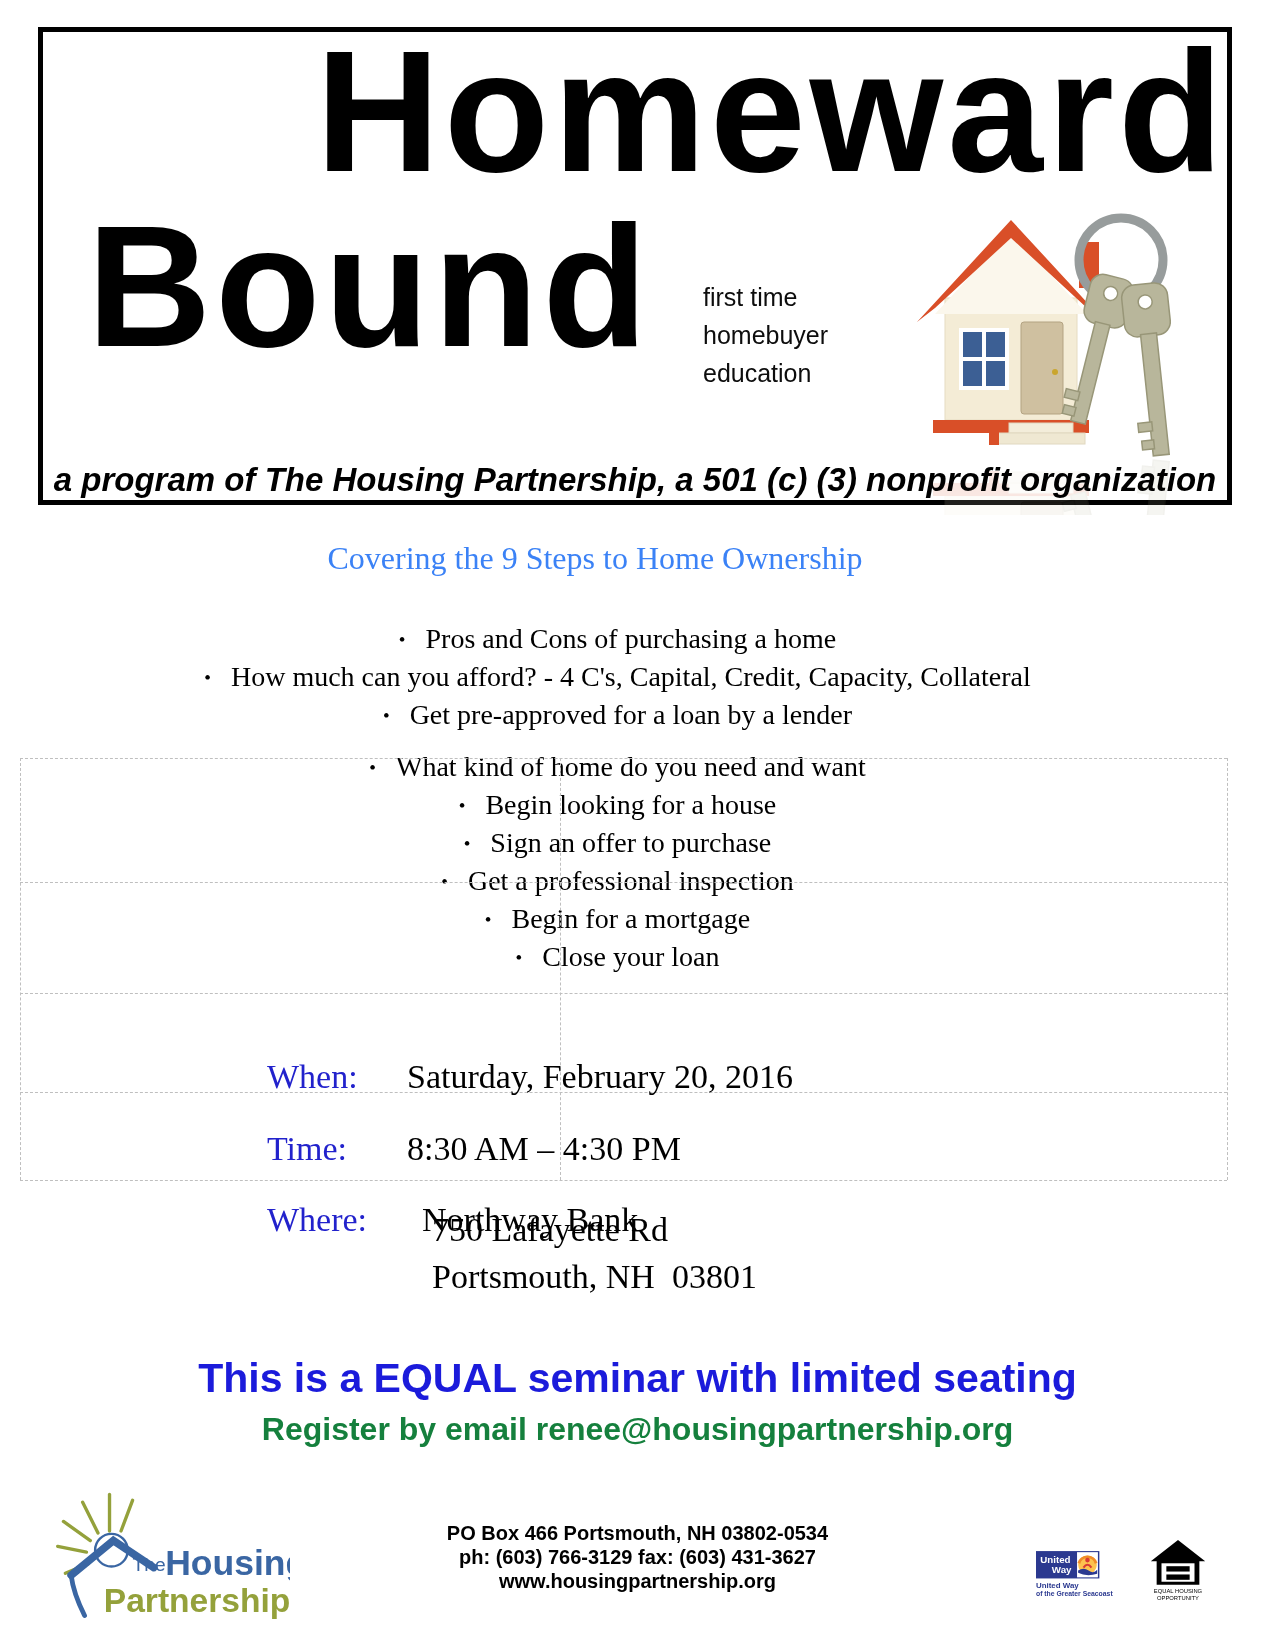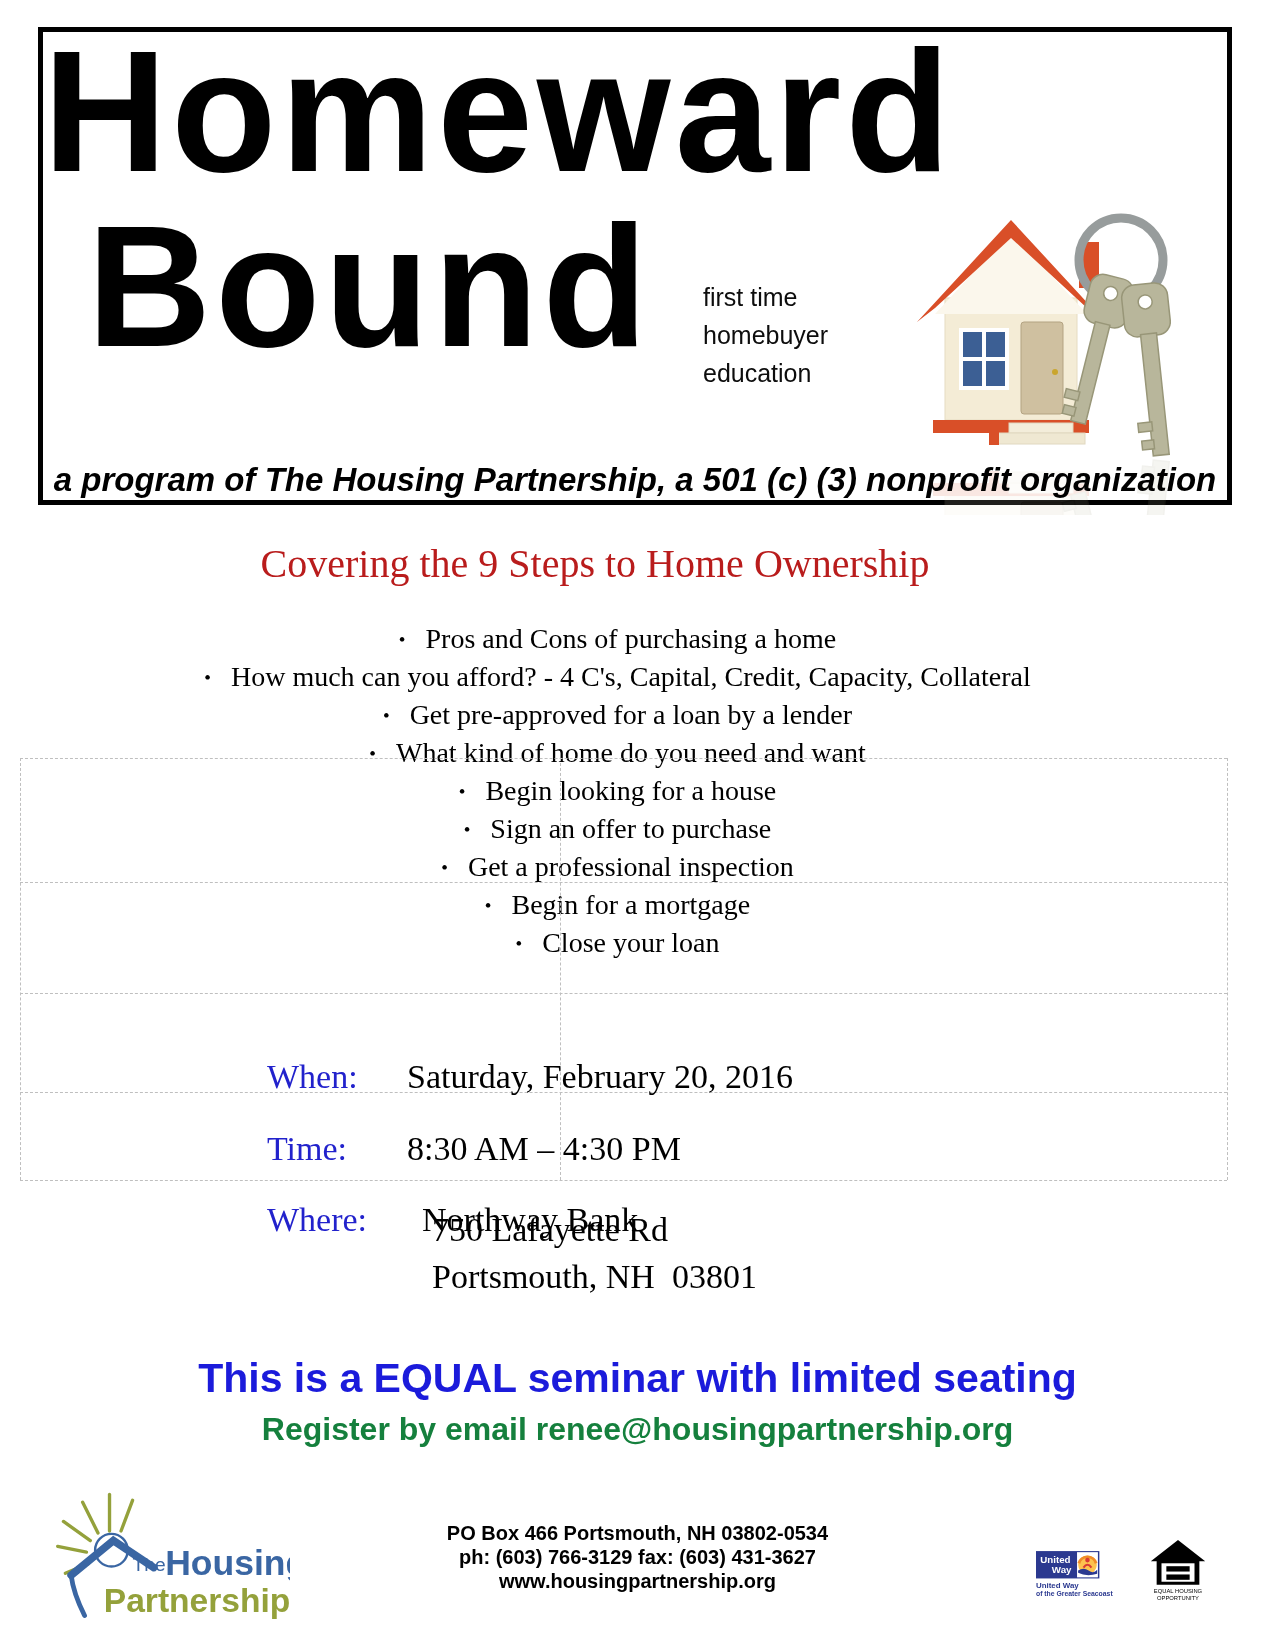--- a/index.html
+++ b/index.html
@@ -4,35 +4,35 @@
 <style>
   html,body{margin:0;padding:0;background:#888;}
   .page{position:relative;width:1275px;height:1650px;background:#ffffff;margin:0 auto;
         font-family:"Liberation Serif", serif;color:#000;overflow:hidden;}
 
   
   .header-box{position:absolute;left:38px;top:27px;width:1194px;height:478px;
               border:5px solid #000;box-sizing:border-box;background:#fff;}
   .headline{position:absolute;font-family:"Liberation Sans",sans-serif;font-weight:bold;
             font-size:172px;line-height:172px;letter-spacing:4px;color:#000;white-space:nowrap;}
-  .headline.h1{left:0;right:0;top:-7px;text-align:left;}
+  .headline.h1{left:0;right:0;top:-7px;text-align:right;}
   .headline.h2{left:44px;top:168px;}
   .tagline{position:absolute;left:660px;top:246px;font-family:"Liberation Sans",sans-serif;
            font-weight:normal;font-size:25px;line-height:38px;color:#0d0d0d;}
   .house-svg{position:absolute;left:840px;top:148px;width:310px;height:335px;}
   .program-note{position:absolute;left:0;right:0;bottom:1px;text-align:center;
                 font-family:"Liberation Sans",sans-serif;font-style:italic;font-weight:bold;
                 font-size:33px;color:#000;}
 
   
   .section-heading{position:absolute;left:0;top:540px;width:1190px;text-align:center;
-                   font-size:40px;color:#b91c1c;}
+                   font-size:32px;color:#3b82f6;}
   .steps{position:absolute;left:0;right:40px;top:620px;text-align:center;font-size:28px;}
   .step{line-height:37px;white-space:nowrap;}
-  .step.gap{}
+  .step.gap{margin-top:14px;}
   .bullet{display:inline-block;vertical-align:2px;font-size:19px;margin-right:20px;}
 
   
   .hline{position:absolute;left:20px;width:1207px;height:0;border-top:1px dashed #bfbfbf;}
   .vline{position:absolute;top:758px;height:422px;width:0;border-left:1px dashed #bfbfbf;}
 
   
   .detail{position:absolute;left:233px;font-size:34px;white-space:pre;}
   .detail .lbl{display:inline-block;width:140px;color:#2222cc;}
   .addr{position:absolute;left:391px;font-size:34px;white-space:pre;margin-left:41px;}

